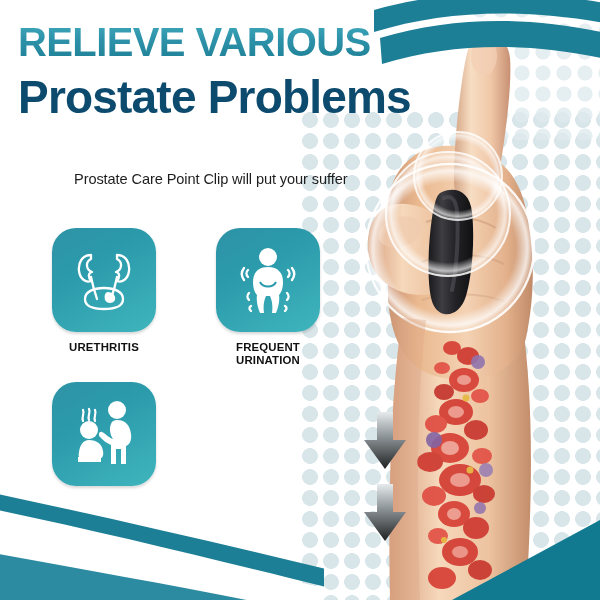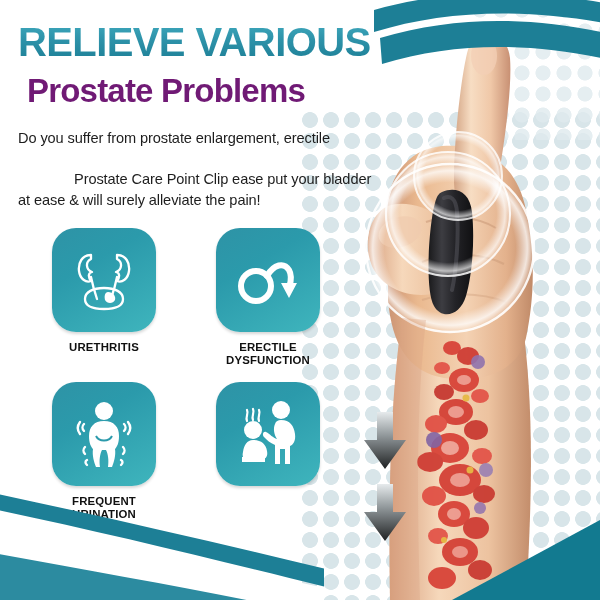--- a/index.html
+++ b/index.html
@@ -77,28 +77,28 @@
     letter-spacing: -0.6px;
     background: linear-gradient(180deg, #3fa9bd 0%, #2e93aa 42%, #1d7f96 100%);
     -webkit-background-clip: text;
     background-clip: text;
     color: transparent;
     -webkit-text-fill-color: transparent;
     white-space: nowrap;
   }
   .subheadline {
     position: absolute;
-    left: 27px;
+    left: 18px;
     top: 74px;
     z-index: 5;
-    font-size: 33px;
+    font-size: 46px;
     line-height: 1.0;
     font-weight: bold;
     letter-spacing: -0.8px;
-    color: #701a75;
+    color: #0c4a6e;
     white-space: nowrap;
   }
 
   
   .bodycopy {
     position: absolute;
     left: 18px;
     top: 128px;
     width: 370px;
     z-index: 5;
@@ -278,57 +278,43 @@
       </g>
 
       <path d="M72,318 C62,390 58,470 60,600 L90,600 C86,470 88,392 96,320 Z" fill="#d9a483" opacity="0.35"></path>
     </svg>
   </div>
 
   <div class="headline">RELIEVE VARIOUS</div>
   <div class="subheadline">Prostate Problems</div>
 
   <div class="bodycopy">
-    <span>Do you suffer from prostate enlargement, erectile</span><br>
     <br>
-    <span class="indent"></span><b>Prostate Care Point Clip</b><span> ease put your bladder</span><br>
-    <span>at ease &amp; will surely alleviate the pain!</span>
+    <br>
+    <span class="indent"></span><b>Prostate Care Point Clip</b><span> will put your suffer</span><br>
   </div>
 
   <div class="features">
 
     <div class="feature">
       <div class="tile">
         <svg width="62" height="66" viewBox="0 0 62 66">
           <g fill="none" stroke="#ffffff" stroke-width="2.3" stroke-linecap="round" stroke-linejoin="round">
             <path d="M18,8 C9,8 5,16 6,24 C7,32 13,36 18,34 C15,30 15,26 19,25 C13,23 12,15 18,12 Z"></path>
             <path d="M44,8 C53,8 57,16 56,24 C55,32 49,36 44,34 C47,30 47,26 43,25 C49,23 50,15 44,12 Z"></path>
             <path d="M18,30 C20,40 22,46 24,52"></path>
             <path d="M44,30 C42,40 40,46 38,52"></path>
             <path d="M12,52 C12,45 20,41 31,41 C42,41 50,45 50,52 C50,59 42,62 31,62 C20,62 12,59 12,52 Z"></path>
           </g>
           <path d="M35,45 C40,45 43,49 42,53 C40,57 34,57 32,53 C31,49 32,45 35,45 Z" fill="#ffffff"></path>
         </svg>
       </div>
       <div class="feature-label">URETHRITIS</div>
     </div>
 
-    <div class="feature">
-      <div class="tile">
-        <svg width="64" height="56" viewBox="0 0 64 56">
-          <g fill="none" stroke="#ffffff" stroke-width="6" stroke-linecap="round" stroke-linejoin="round">
-            <circle cx="20" cy="34" r="15"></circle>
-            <path d="M31,24 C38,12 48,10 53,18 C57,25 54,32 53,36"></path>
-          </g>
-          <path d="M53,46 L45,31 L61,31 Z" fill="#ffffff"></path>
-        </svg>
-      </div>
-      <div class="feature-label">ERECTILE
-DYSFUNCTION</div>
-    </div>
 
     <div class="feature">
       <div class="tile">
         <svg width="64" height="68" viewBox="0 0 64 68">
           <g fill="#ffffff">
             <circle cx="32" cy="11" r="9"></circle>
             <path d="M32,21 C42,21 47,27 47,36 C47,43 45,47 43,49 C44,55 42,62 40,67 L36,67
                      C37,60 36,54 34,50 L30,50 C28,54 27,60 28,67 L24,67
                      C22,62 20,55 21,49 C19,47 17,43 17,36 C17,27 22,21 32,21 Z"></path>
             <path d="M24,36 C27,42 37,42 40,36" fill="none" stroke="#2b9aab" stroke-width="2"></path>

